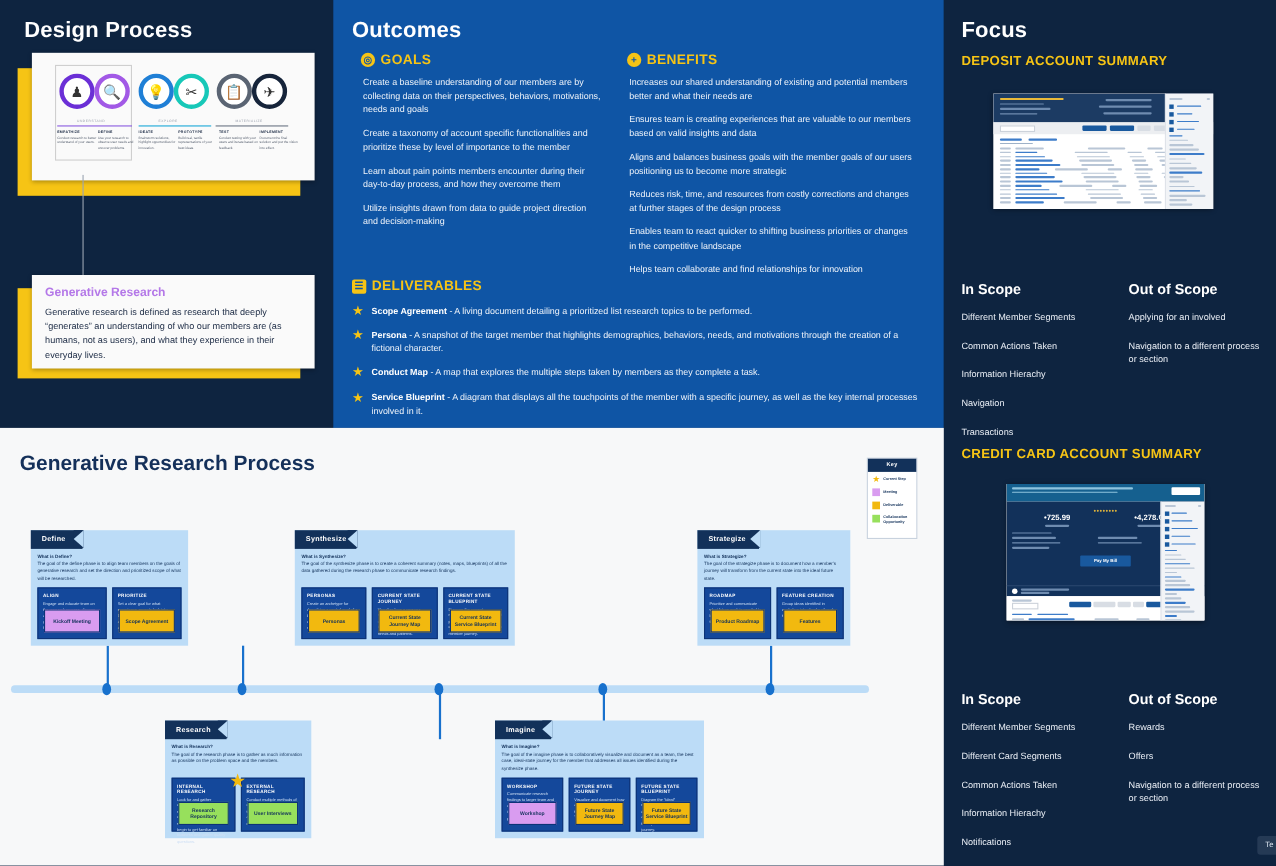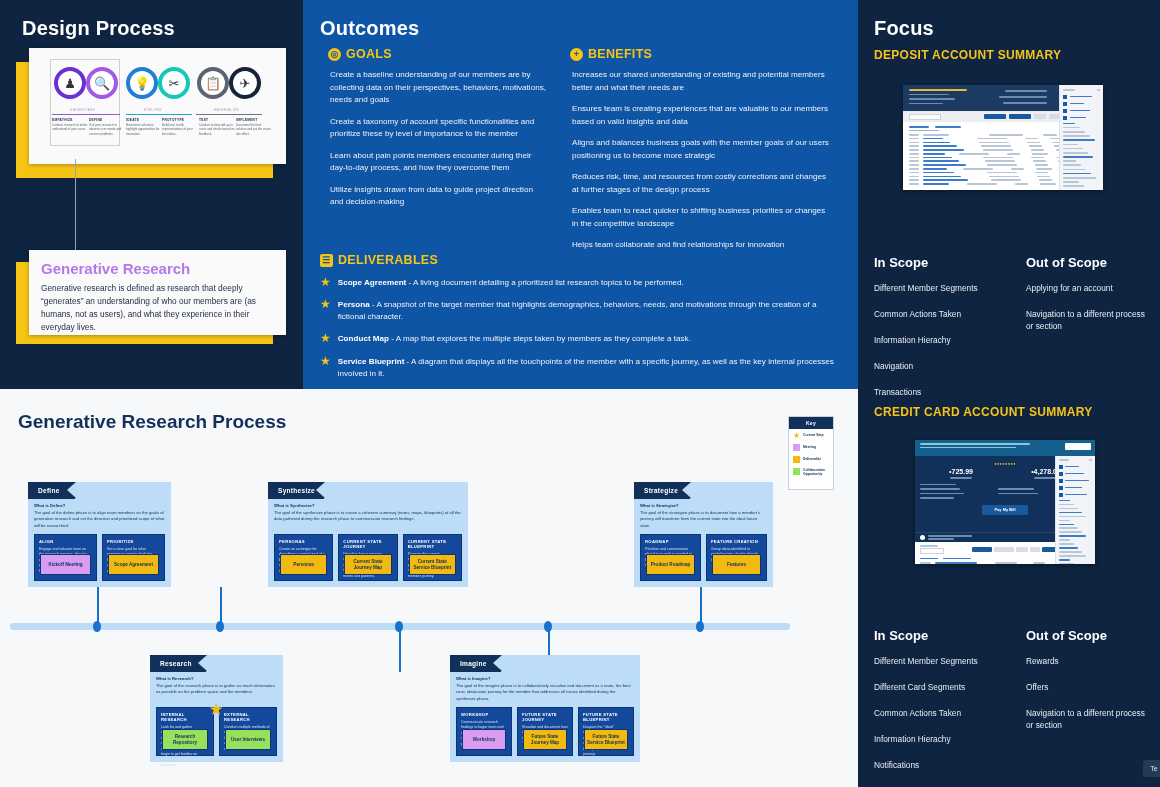--- a/index.html
+++ b/index.html
@@ -39,21 +39,21 @@
   .dp-rule { position:absolute; height:1px; }
   .dp-col { position:absolute; width:36px; }
   .dp-col b { display:block; font-size:3.2px; color:#1b2a44; letter-spacing:.3px; }
   .dp-col span { display:block; font-size:3px; color:#5d6675; line-height:1.45; margin-top:1px; }
 
   #dp-connector { position:absolute; left:75px; top:159px; width:1px; height:91px; background:#9aa4b2; }
 
   #gr-yellow { left:16px; top:262px; width:257px; height:82px; }
   #gr-white  { left:29px; top:250px; width:257px; height:85px; box-shadow:0 1px 4px rgba(0,0,0,.3); }
   #gr-card-inner { position:absolute; left:29px; top:250px; width:257px; height:85px; padding:10px 12px; }
-  #gr-heading { color:#b478e8; font-size:15px; font-weight:bold; margin-bottom:5px; }
+  #gr-heading { color:#b478e8; font-size:11px; font-weight:bold; margin-bottom:5px; }
   #gr-body { color:#1b2a44; font-size:8.3px; line-height:1.55; }
 
   
   #outcomes-title { position:absolute; left:320px; top:17px; }
   .sec-head { display:flex; align-items:center; gap:5px; color:#f6c415; font-size:12.5px; font-weight:bold; letter-spacing:.3px; }
   .sec-ico { width:13px; height:13px; border-radius:50%; background:#f6c415; color:#0f55a5;
              font-size:9px; display:flex; align-items:center; justify-content:center; font-weight:bold; }
   .sec-ico.sq { border-radius:2px; }
   .oc-list p { color:#eef3fa; font-size:8.1px; line-height:1.55; margin-bottom:9px; }
 
@@ -456,21 +456,21 @@
         <li>Different Member Segments</li>
         <li>Common Actions Taken</li>
         <li>Information Hierachy</li>
         <li>Navigation</li>
         <li>Transactions</li>
       </ul>
   </div>
   <div id="dep-outscope">
     <div class="scope-h">Out of Scope</div>
     <ul class="scope-list" id="dep-out-list">
-        <li>Applying for an account</li>
+        <li>Applying for an involved</li>
         <li>Navigation to a different process or section</li>
       </ul>
   </div>
 
   <div class="focus-sub" id="cc-sub">CREDIT CARD ACCOUNT SUMMARY</div>
   <div class="mock" id="mock-credit">
     <div style="background:#15608f; height:16px; padding:3px 5px; position:relative;">
       <div class="mk-line lt" style="width:110px; background:#8fc4de;"></div>
       <div class="mk-line lt" style="width:96px; background:#8fc4de; margin-top:2px;"></div>
       <div style="position:absolute; right:4px; top:3px; width:26px; height:7px; background:#fff; border-radius:1px;"></div>

